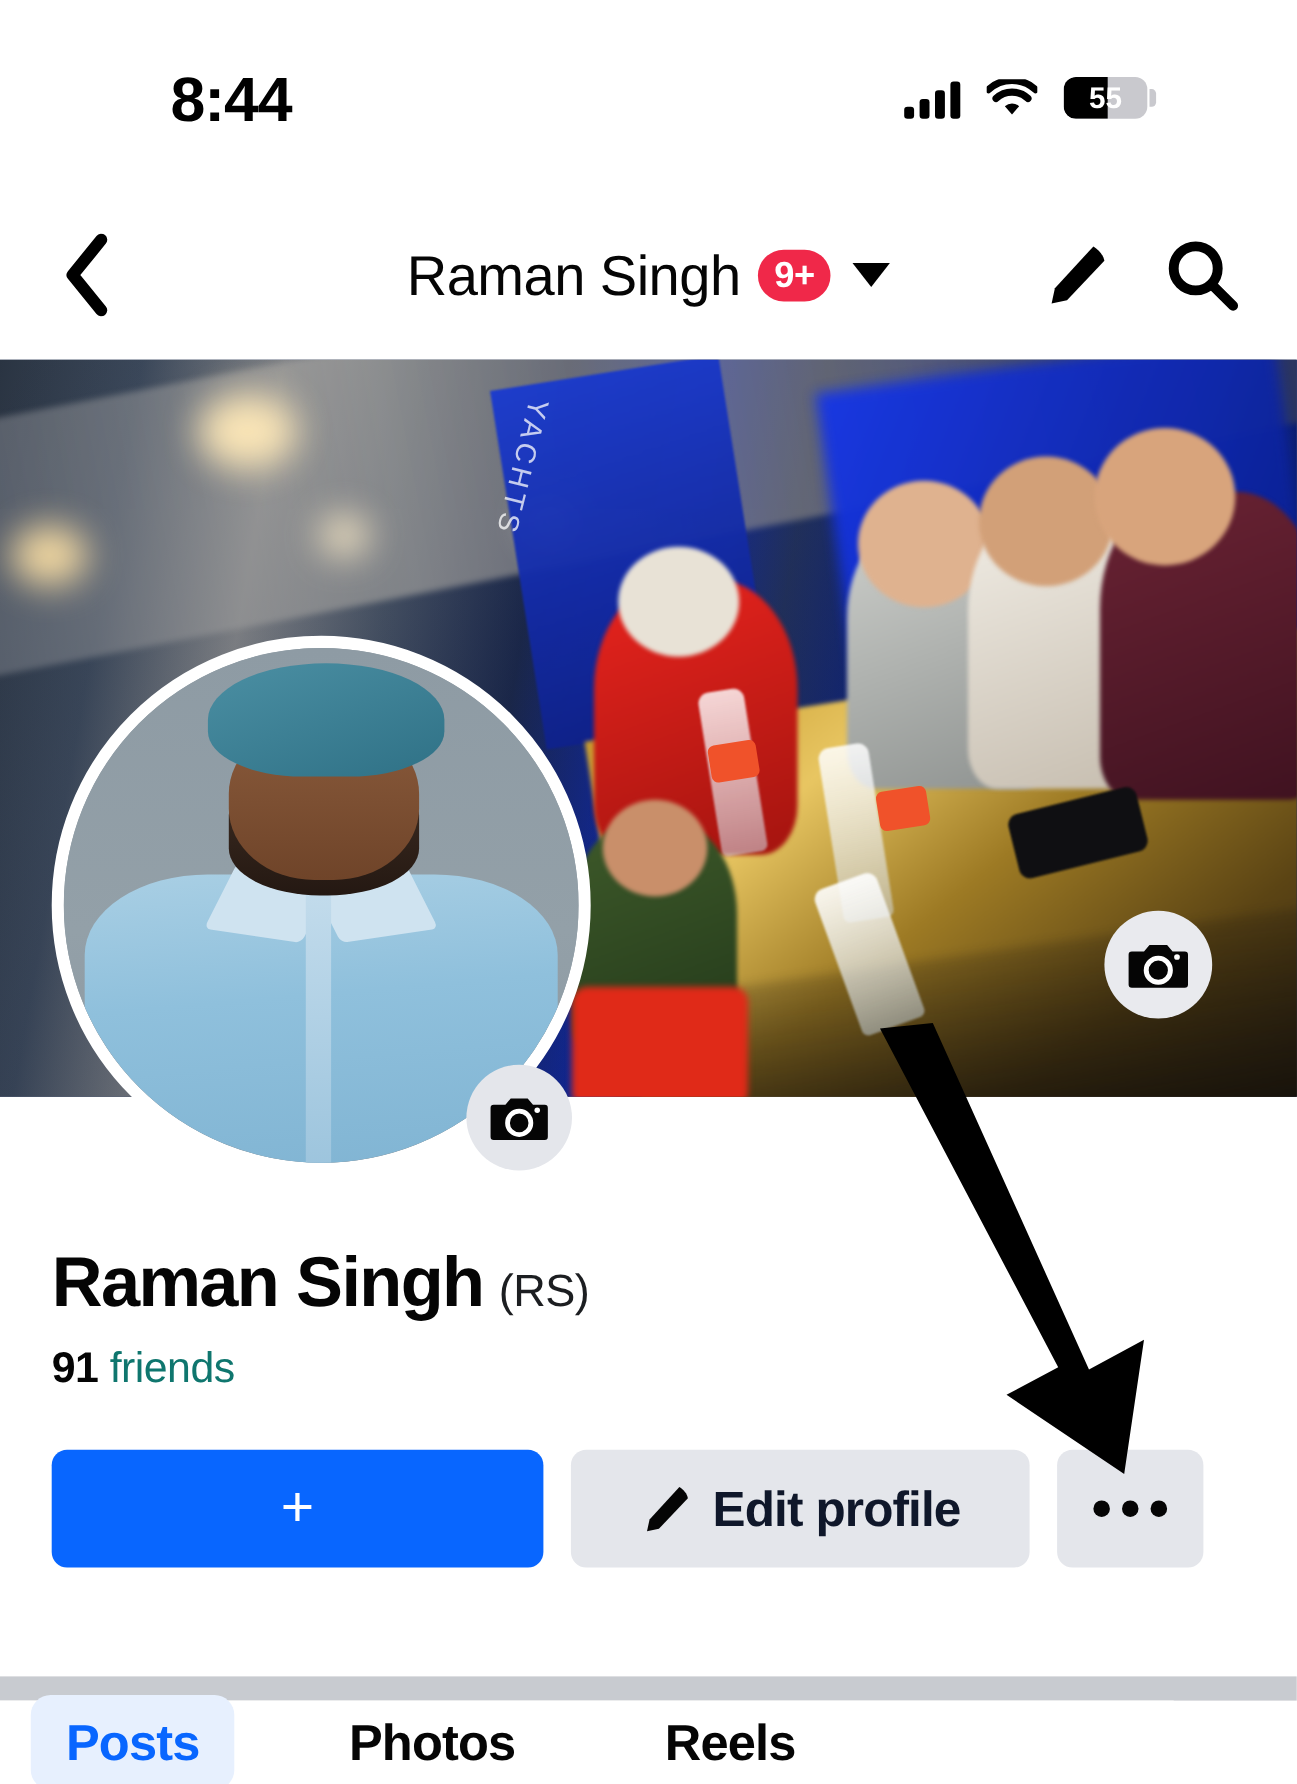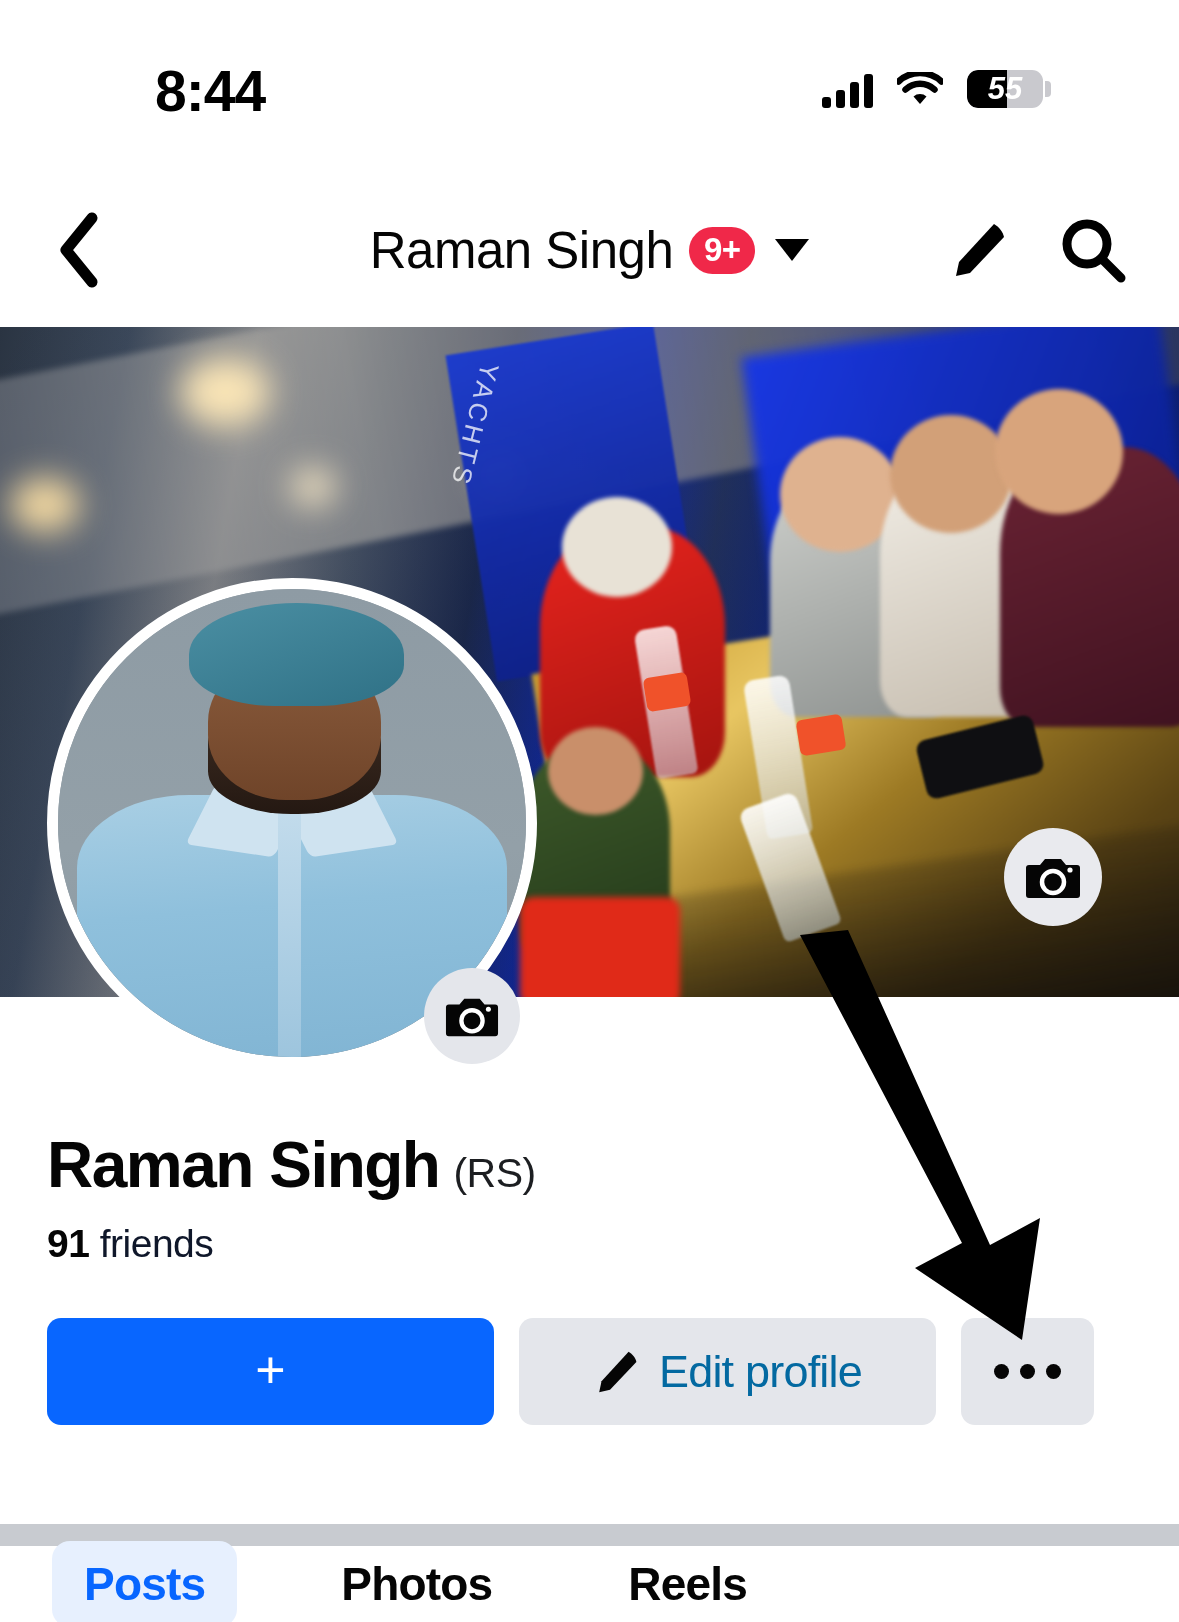--- a/index.html
+++ b/index.html
@@ -26,23 +26,22 @@
   .sig i:nth-child(3){ height:26px; }
   .sig i:nth-child(4){ height:34px; }
   .wifi { width:46px; height:36px; position:relative; }
   .batt {
     position:relative; width:76px; height:38px; border-radius:11px;
     background:#c9c9ce; overflow:hidden; display:flex; align-items:center;
   }
   .batt .fill { position:absolute; left:0; top:0; height:100%; width:52%; background:#000; border-radius:11px 0 0 11px; }
   .batt .num {
     position:relative; z-index:2; width:100%; text-align:center;
-    font-size:31px; font-weight:700; color:#fff; letter-spacing:0px;
+    font-size:27px; font-weight:700; color:#fff; letter-spacing:0px;
     mix-blend-mode:normal;
-    font-style:italic;
   }
   .batt-tip { width:6px; height:16px; background:#c9c9ce; border-radius:0 4px 4px 0; margin-left:2px; }
 
   
   .navbar { position:absolute; top:178px; left:0; width:1179px; height:148px; background:#fff; }
   .nav-back {
     position:absolute; left:42px; top:30px; width:72px; height:84px;
     display:flex; align-items:center; justify-content:center;
   }
   .nav-center {
@@ -146,37 +145,37 @@
   .cam-pfp { left:424px; top:968px; width:96px; height:96px; }
   .cam-cover { left:1004px; top:828px; width:98px; height:98px; background:#e9eaee; }
 
   
   .identity { position:absolute; left:47px; top:1128px; width:900px; }
   .name-row { display:flex; align-items:baseline; gap:14px; }
   .name { font-size:64px; font-weight:700; color:#050505; letter-spacing:-1.5px; }
   .name-suffix { font-size:41px; font-weight:400; color:#1c1e21; letter-spacing:-0.5px; }
   .friends-row { margin-top:20px; font-size:39px; letter-spacing:-0.5px; }
   .friends-count { font-weight:700; color:#050505; }
-  .friends-word { color:#0f172a; font-weight:400; }
+  .friends-word { color:#0f766e; font-weight:400; }
 
   
   .actions { position:absolute; left:47px; top:1318px; display:flex; gap:25px; align-items:center; }
   .btn { height:107px; border-radius:14px; display:flex; align-items:center; justify-content:center; gap:18px; }
   .btn-primary { width:447px; background:#0866ff; }
   .btn-primary .btn-label { color:#fff; font-size:45px; font-weight:700; letter-spacing:-0.8px; }
   .btn-plus { color:#fff; font-size:52px; font-weight:400; line-height:1; margin-top:-4px; }
   .btn-secondary { width:417px; background:#e4e6eb; }
-  .btn-secondary .btn-label { color:#0369a1; font-size:45px; font-weight:400; letter-spacing:-0.8px; }
+  .btn-secondary .btn-label { color:#0f172a; font-size:45px; font-weight:700; letter-spacing:-0.8px; }
   .btn-more { width:133px; background:#e4e6eb; }
   .dots { display:flex; gap:11px; }
   .dots i { width:15px; height:15px; border-radius:50%; background:#050505; display:block; }
 
   
   .divider { position:absolute; left:0; top:1524px; width:1179px; height:22px; background:#c8cbd0; }
-  .tabs { position:absolute; left:0; top:1546px; width:1067px; height:76px; background:#fff; display:flex; align-items:center; padding-left:52px; gap:72px; }
+  .tabs { position:absolute; left:0; top:1546px; width:1067px; height:76px; background:#fff; display:flex; align-items:center; padding-left:28px; gap:72px; }
   .tab { position:relative; padding:16px 32px; font-size:46px; font-weight:700; letter-spacing:-0.8px; color:#050505; border-radius:18px; }
   .tab.active { color:#0866ff; background:#e7f0fe; }
 
   
   .arrow-overlay { position:absolute; left:0; top:0; width:1179px; height:1622px; pointer-events:none; }
 </style>
 </head>
 <body>
 
 <div id="screen">

